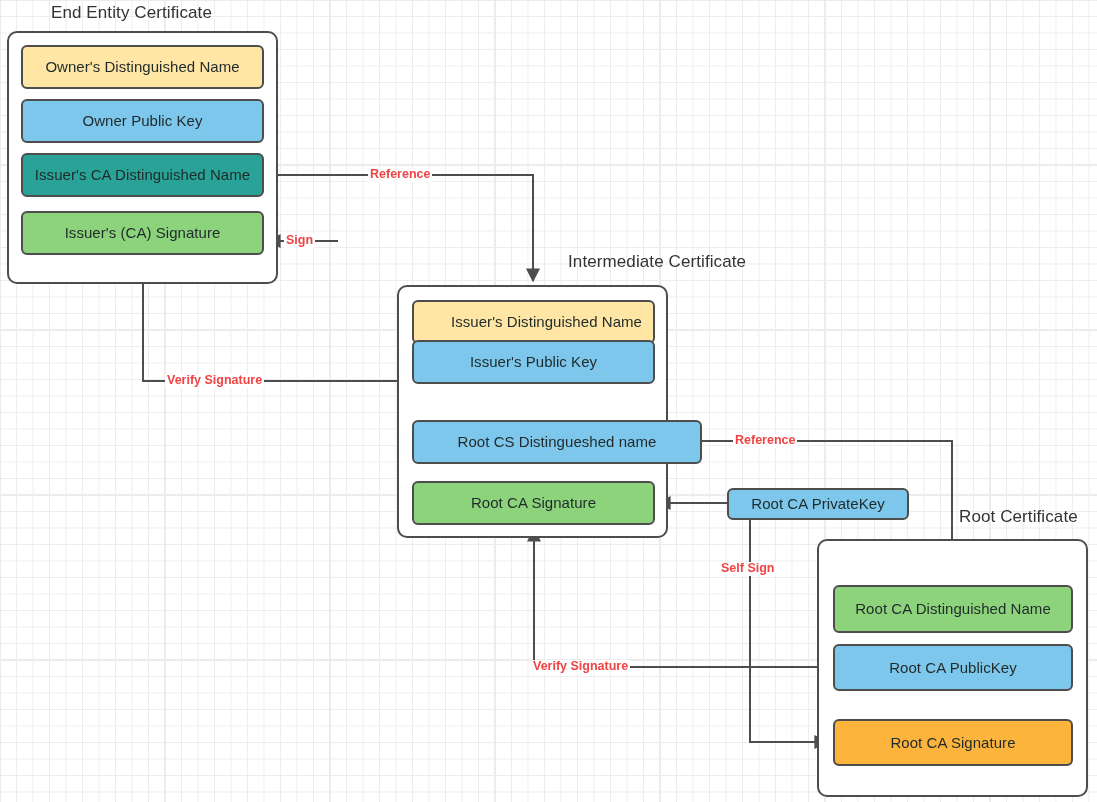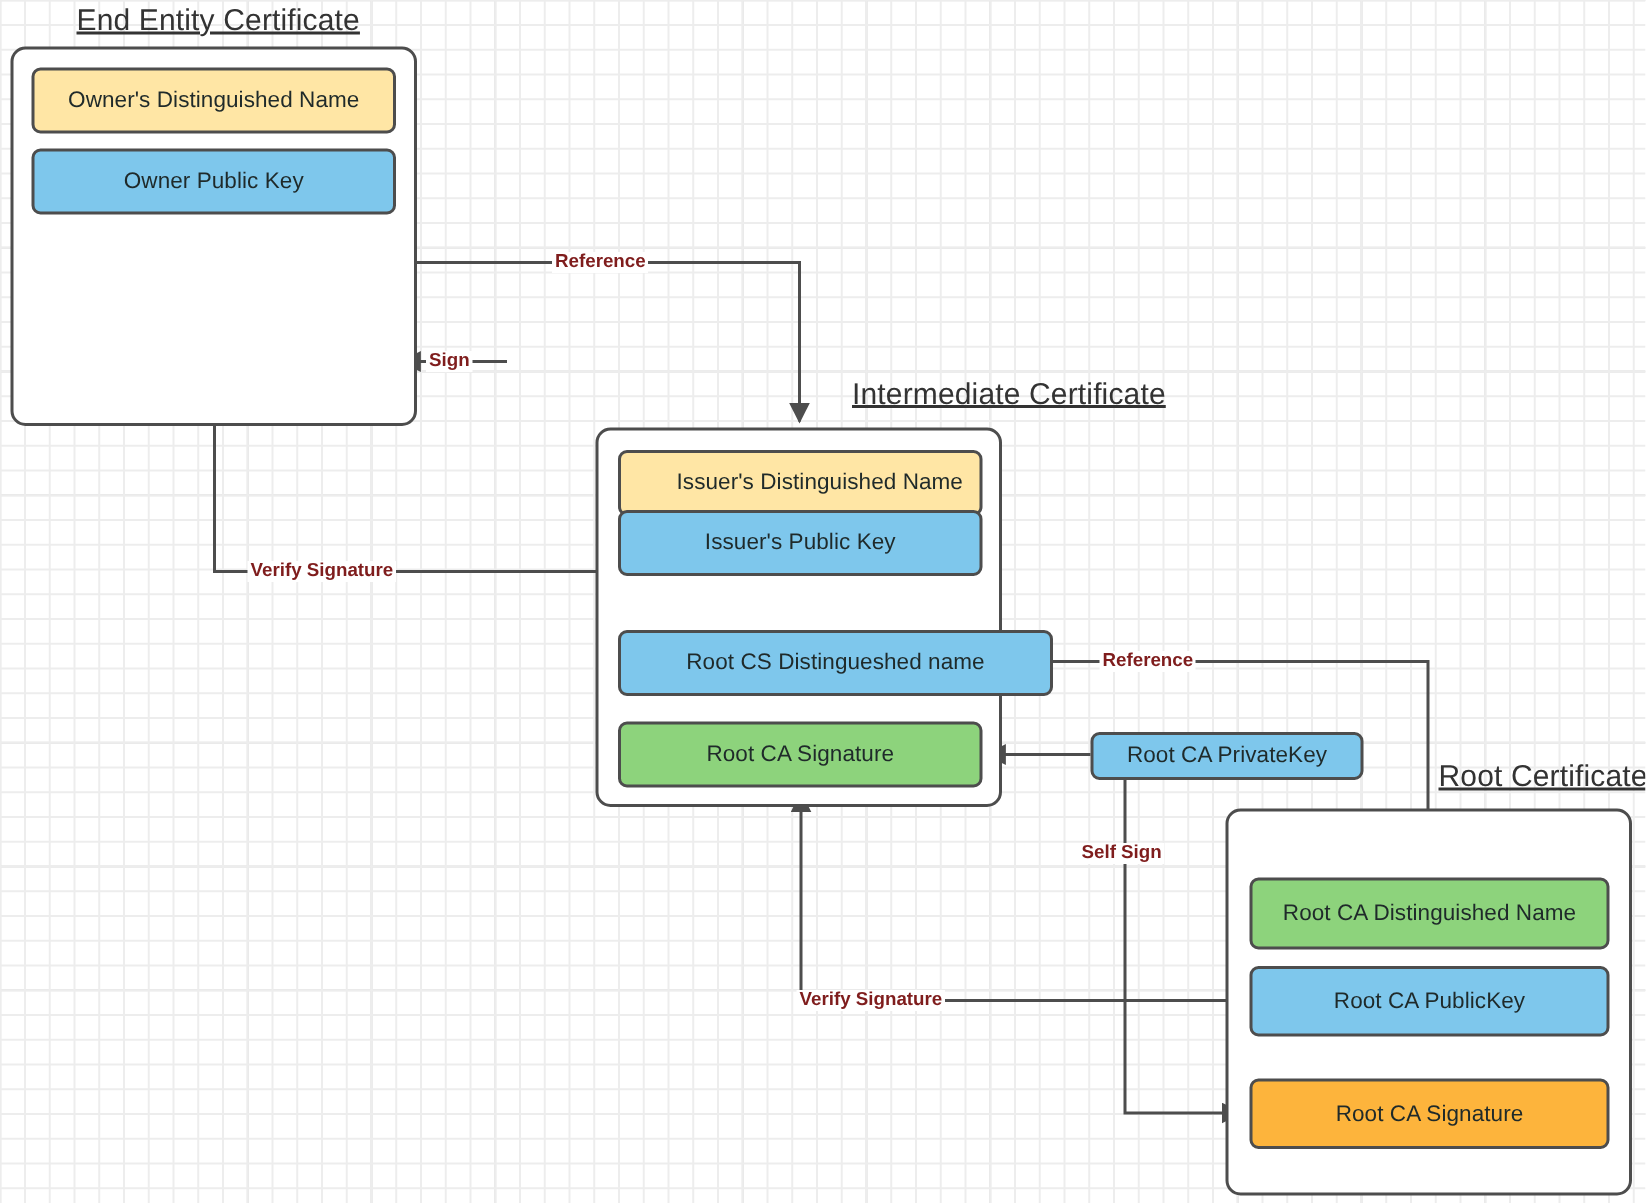--- a/index.html
+++ b/index.html
@@ -31,25 +31,24 @@
   }
   .container-box {
     position: absolute;
     background: #ffffff;
     border: 2.5px solid #4d4d4d;
     border-radius: 10px;
     box-sizing: border-box;
   }
   .container-title {
     position: absolute;
-    font-size: 20px;
+    font-size: 17px;
     color: #333333;
     white-space: nowrap;
     letter-spacing: 0.1px;
-    text-decoration: underline;
   }
   .node {
     position: absolute;
     box-sizing: border-box;
     border: 2px solid #4d4d4d;
     border-radius: 6px;
     display: flex;
     align-items: center;
     justify-content: center;
     text-align: center;
@@ -61,21 +60,21 @@
   }
   .fill-yellow { background: #ffe6a5; }
   .fill-blue   { background: #7ec7ec; }
   .fill-teal   { background: #29a397; }
   .fill-green  { background: #8dd37c; }
   .fill-orange { background: #fdb43c; }
   .edge-label {
     position: absolute;
     font-size: 12.5px;
     font-weight: bold;
-    color: #7f1d1d;
+    color: #ef4444;
     background: #ffffff;
     white-space: nowrap;
     padding: 0 2px;
     line-height: 1.1;
   }
 </style>
 </head>
 <body>
 
 <div id="canvas">
@@ -122,21 +121,27 @@
   </div>
 
   <div class="node fill-blue" style="left:21px; top:99px; width:243px; height:44px;">
     <span>Owner Public  Key</span>
   </div>
 
   <div class="node fill-yellow" style="left:21px; top:45px; width:243px; height:44px;">
     <span>Owner's Distinguished Name</span>
   </div>
 
+  <div class="node fill-teal" style="left:21px; top:153px; width:243px; height:44px;">
+    <span>Issuer's CA Distinguished Name</span>
+  </div>
 
+  <div class="node fill-green" style="left:21px; top:211px; width:243px; height:44px;">
+    <span>Issuer's (CA) Signature</span>
+  </div>
 
 
   <div class="container-title" style="left:568px; top:252px;">Intermediate Certificate</div>
 
   <div class="container-box" style="left:397px; top:285px; width:271px; height:253px;">
   </div>
 
   <div class="node fill-yellow" style="left:412px; top:300px; width:243px; height:44px;padding-left:32px;">
     <span>Issuer's Distinguished Name</span>
   </div>

